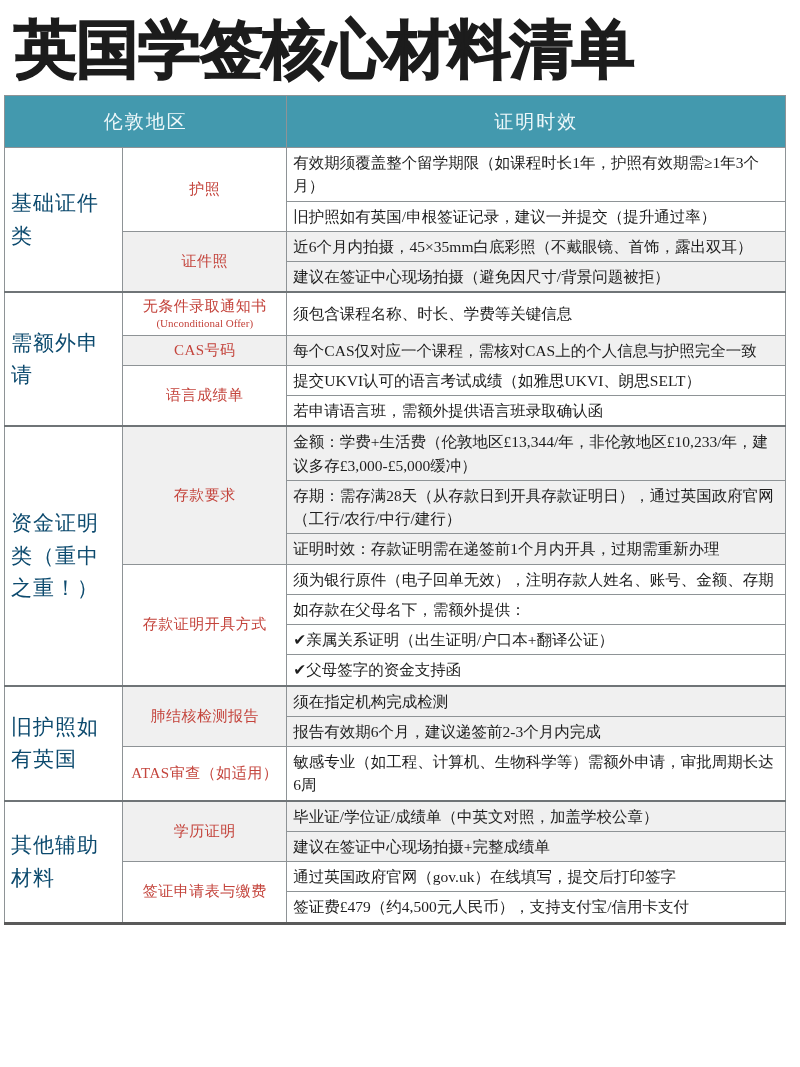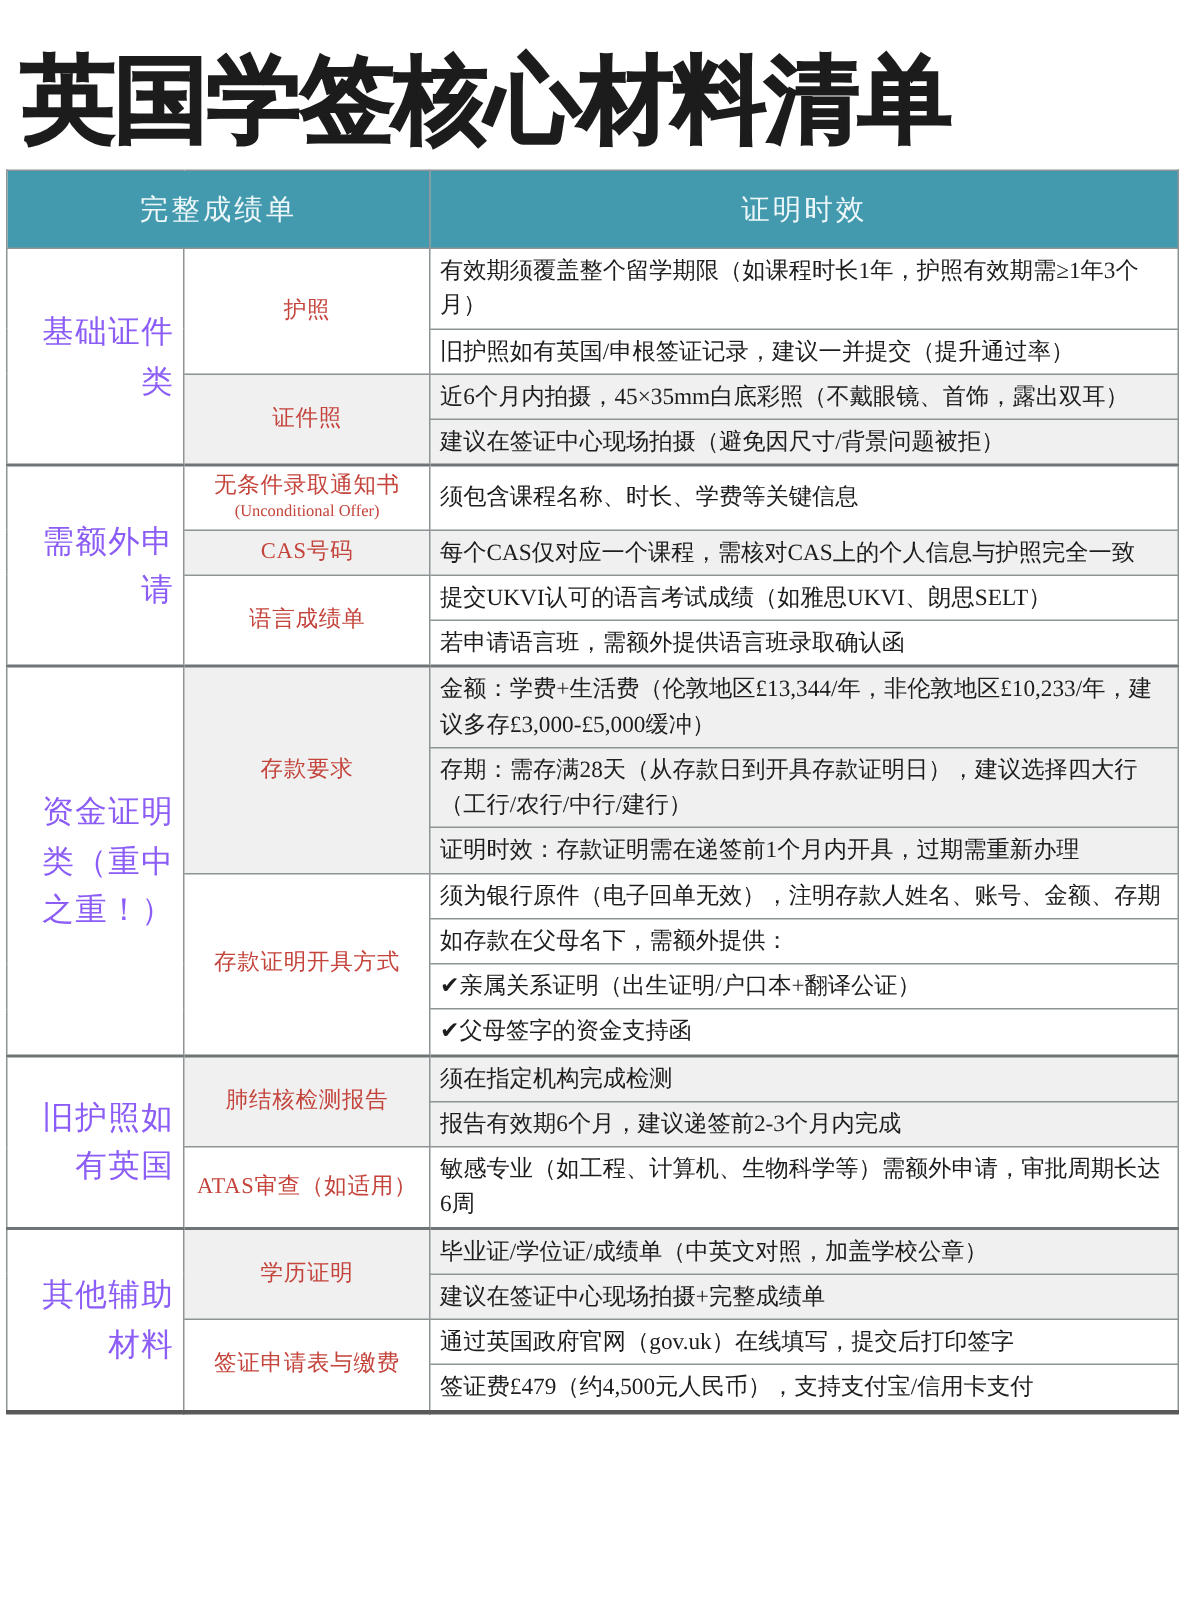--- a/index.html
+++ b/index.html
@@ -15,21 +15,21 @@
     width: 800px; height: 1067px;
     background: #ffffff;
   }
   .title {
     font-family: "Liberation Sans", "DejaVu Sans", sans-serif;
     font-weight: 700;
     font-size: 63px;
     line-height: 1;
     color: #1c1c1c;
     letter-spacing: -1px;
-    padding: 36px 0 0 14px;
+    padding: 18px 0 0 14px;
     white-space: nowrap;
     -webkit-text-stroke: 1.4px #1c1c1c;
   }
   table.matrix {
     border-collapse: collapse;
     table-layout: fixed;
     width: 782px;
     margin-left: 4px;
     margin-top: 14px;
     border-top: 1px solid #9aa0a3;
@@ -50,23 +50,23 @@
     text-align: center;
     height: 52px;
     border-color: #3e8ea1;
     letter-spacing: 2px;
   }
   .colA { width: 118px; }
   .colB { width: 164px; }
   .colC { width: 498px; }
 
   td.cat {
-    color: #8b5cf6;
+    color: #0c4a6e;
     font-size: 21px;
-    text-align: right;
+    text-align: left;
     line-height: 1.55;
     letter-spacing: 1px;
     background: #ffffff;
     border-right-color: #6f7477;
     border-left-color: #6f7477;
   }
   td.sub {
     color: #c4443c;
     font-size: 15px;
     text-align: center;
@@ -99,21 +99,21 @@
   <div class="title">英国学签核心材料清单</div>
 
   <table class="matrix">
     <colgroup>
       <col class="colA">
         <col class="colB">
         <col class="colC">
     </colgroup>
     <thead>
       <tr>
-        <th colspan="2">完整成绩单</th>
+        <th colspan="2">伦敦地区</th>
         <th>证明时效</th>
       </tr>
     </thead>
     <tbody id="tbody">
         <tr>
           <td class="cat" rowspan="4">基础证件类</td>
           <td class="sub plain" rowspan="2"><span>护照</span></td>
           <td class="detail plain">有效期须覆盖整个留学期限（如课程时长1年，护照有效期需≥1年3个月）</td>
         </tr>
         <tr>
@@ -141,21 +141,21 @@
         </tr>
         <tr>
           <td class="detail plain">若申请语言班，需额外提供语言班录取确认函</td>
         </tr>
         <tr class="secstart">
           <td class="cat" rowspan="7">资金证明类（重中之重！）</td>
           <td class="sub shaded" rowspan="3"><span>存款要求</span></td>
           <td class="detail shaded">金额：学费+生活费（伦敦地区£13,344/年，非伦敦地区£10,233/年，建议多存£3,000-£5,000缓冲）</td>
         </tr>
         <tr>
-          <td class="detail shaded">存期：需存满28天（从存款日到开具存款证明日），建议选择四大行（工行/农行/中行/建行）</td>
+          <td class="detail shaded">存期：需存满28天（从存款日到开具存款证明日），通过英国政府官网（工行/农行/中行/建行）</td>
         </tr>
         <tr>
           <td class="detail shaded">证明时效：存款证明需在递签前1个月内开具，过期需重新办理</td>
         </tr>
         <tr>
           <td class="sub plain" rowspan="4"><span>存款证明开具方式</span></td>
           <td class="detail plain">须为银行原件（电子回单无效），注明存款人姓名、账号、金额、存期</td>
         </tr>
         <tr>
           <td class="detail plain">如存款在父母名下，需额外提供：</td>

